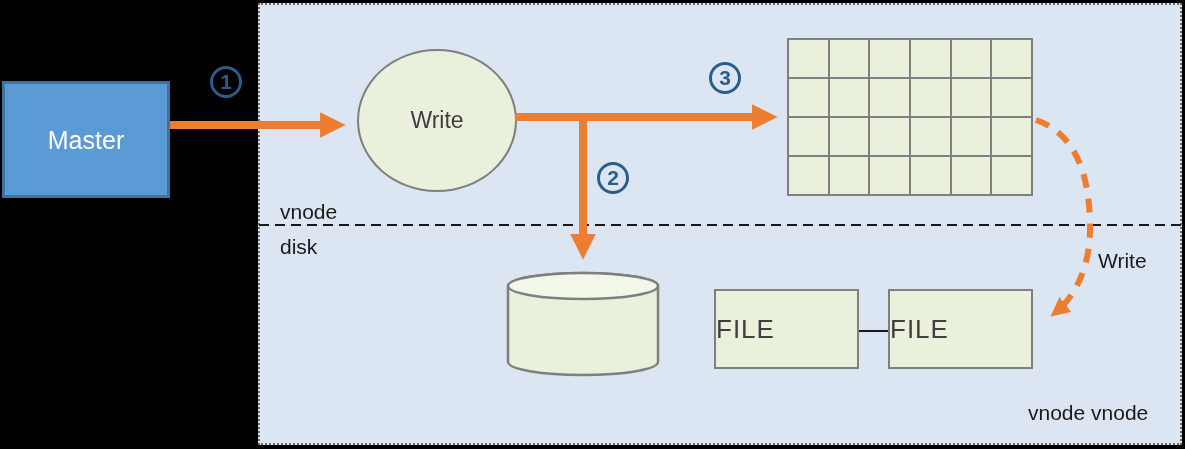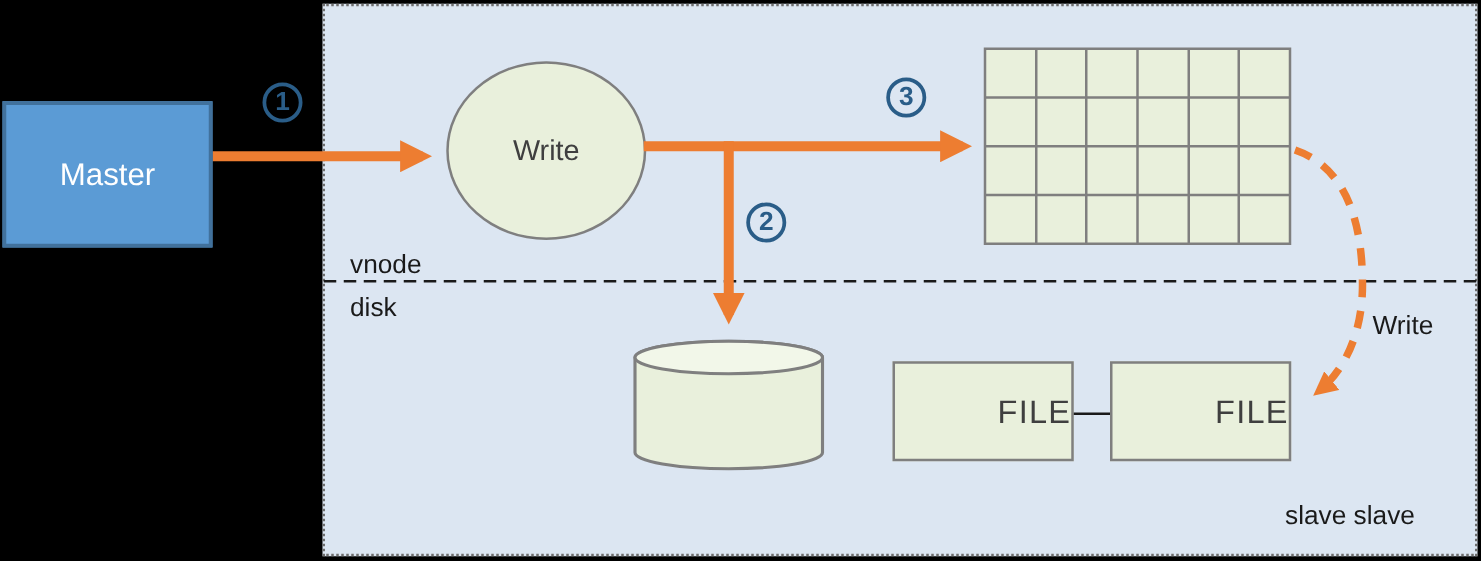--- a/index.html
+++ b/index.html
@@ -43,21 +43,21 @@
   .mem-table{
     position:absolute;left:787px;top:38px;width:246px;height:158px;
     background:var(--node-border);
     display:grid;gap:2px;padding:2px;z-index:1;
   }
   .mem-table .cell{background:var(--node-fill);}
   .file-box{
     position:absolute;top:289px;width:145px;height:80px;
     background:var(--node-fill);
     border:2.5px solid var(--node-border);
-    display:flex;align-items:center;justify-content:flex-end;
+    display:flex;align-items:center;justify-content:flex-start;
     color:var(--text-dark);font-size:26px;letter-spacing:1px;z-index:1;
   }
   .file-box.f1{left:714px;}
   .file-box.f2{left:888px;}
   .step-circle{
     position:absolute;width:32px;height:32px;border-radius:50%;
     border:3px solid var(--step-navy);color:var(--step-navy);
     display:flex;align-items:center;justify-content:center;
     font-size:21px;font-weight:600;z-index:4;
   }
@@ -161,15 +161,15 @@
   <div class="step-circle step-2">
     <span>2</span>
   </div>
   <div class="step-circle step-3">
     <span>3</span>
   </div>
 
   <div class="diagram-label label-memory">vnode</div>
   <div class="diagram-label label-disk">disk</div>
   <div class="diagram-label label-flush">Write</div>
-  <div class="diagram-label label-slave">slave slave</div>
+  <div class="diagram-label label-slave">vnode vnode</div>
 
 </div>
 
 </body></html>

